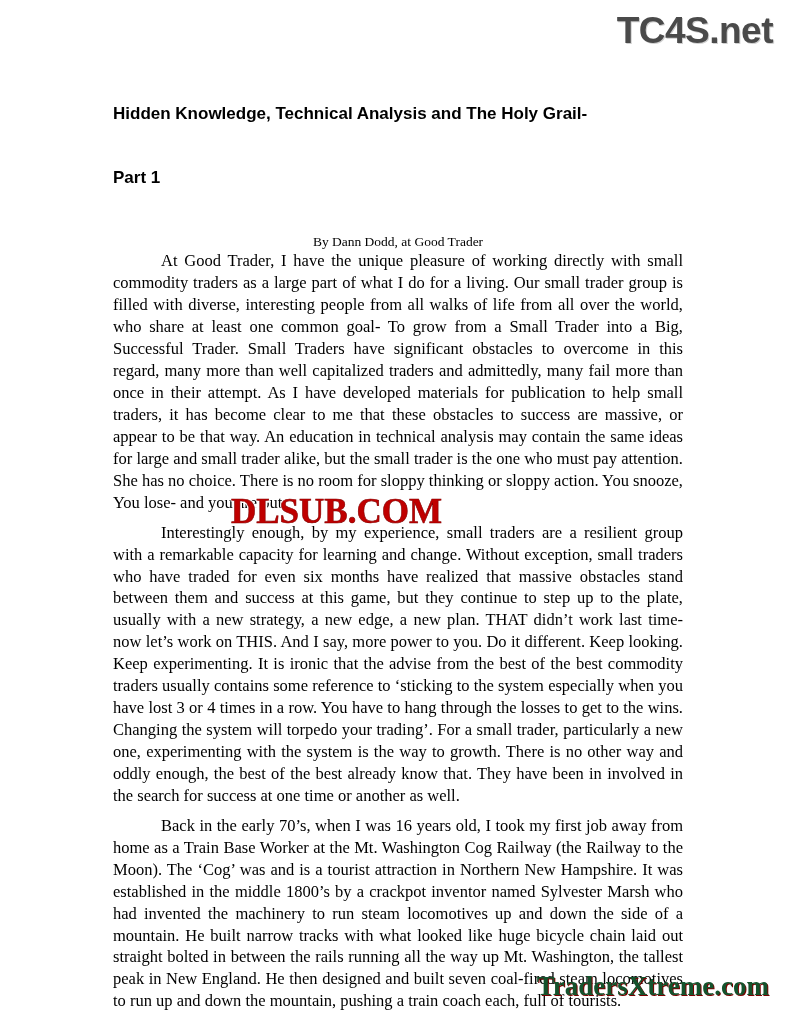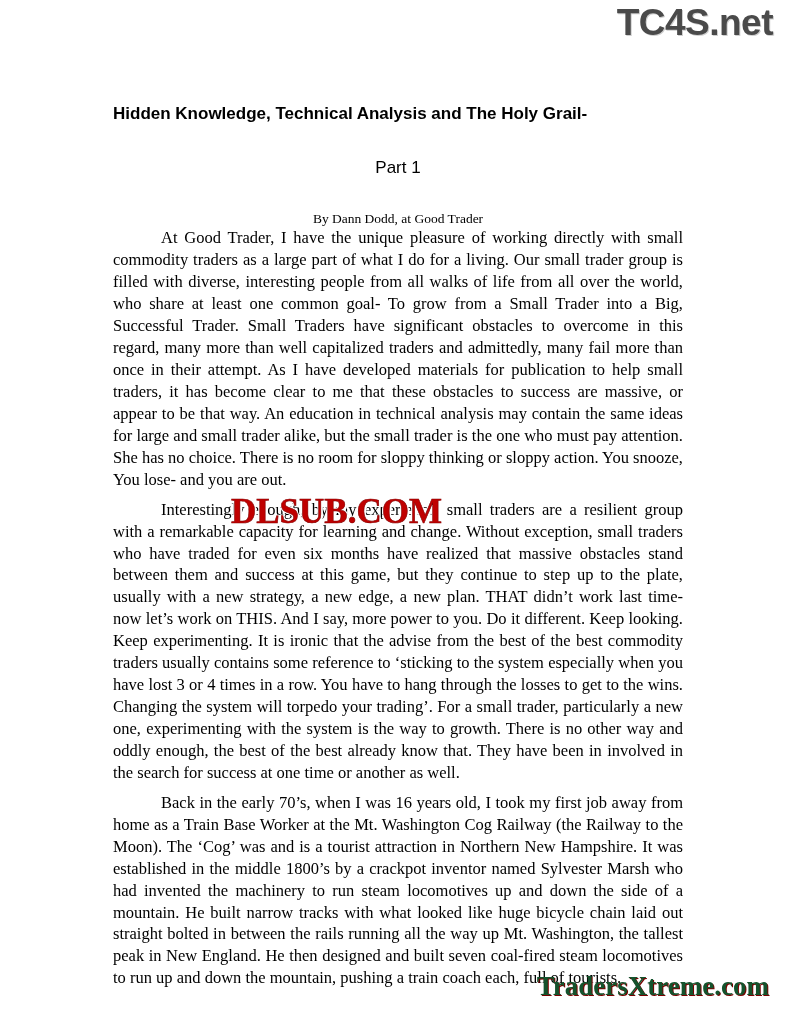--- a/index.html
+++ b/index.html
@@ -18,21 +18,21 @@
 
   .page {
     position: absolute;
     inset: 0;
     background: #ffffff;
   }
 
   
   .wm-top {
     position: absolute;
-    top: 4px;
+    top: 12px;
     right: 18px;
     font-family: "Liberation Sans", sans-serif;
     font-weight: bold;
     font-size: 37px;
     line-height: 1.05;
     color: #4a4a4a;
     letter-spacing: -0.5px;
     text-shadow: 1px 1px 0 #cfcfcf;
     white-space: nowrap;
   }
@@ -78,30 +78,29 @@
   .doc-title {
     font-family: "Liberation Sans", sans-serif;
     font-weight: bold;
     font-size: 17px;
     text-align: left;
     margin-top: 104px;
     line-height: 1.2;
   }
   .doc-title-line2 {
     font-family: "Liberation Sans", sans-serif;
-    font-weight: normal;
+    font-weight: bold;
     font-size: 17px;
-    text-align: center;
-    margin-top: 34px;
+    margin-top: 44px;
   }
 
   .byline {
     text-align: center;
     font-size: 13.5px;
-    margin-top: 33px;
+    margin-top: 46px;
   }
 
   p.para {
     font-size: 16.5px;
     line-height: 1.33;
     text-align: justify;
     margin: 0;
     text-indent: 48px;
   }
   p.gap-large { }

